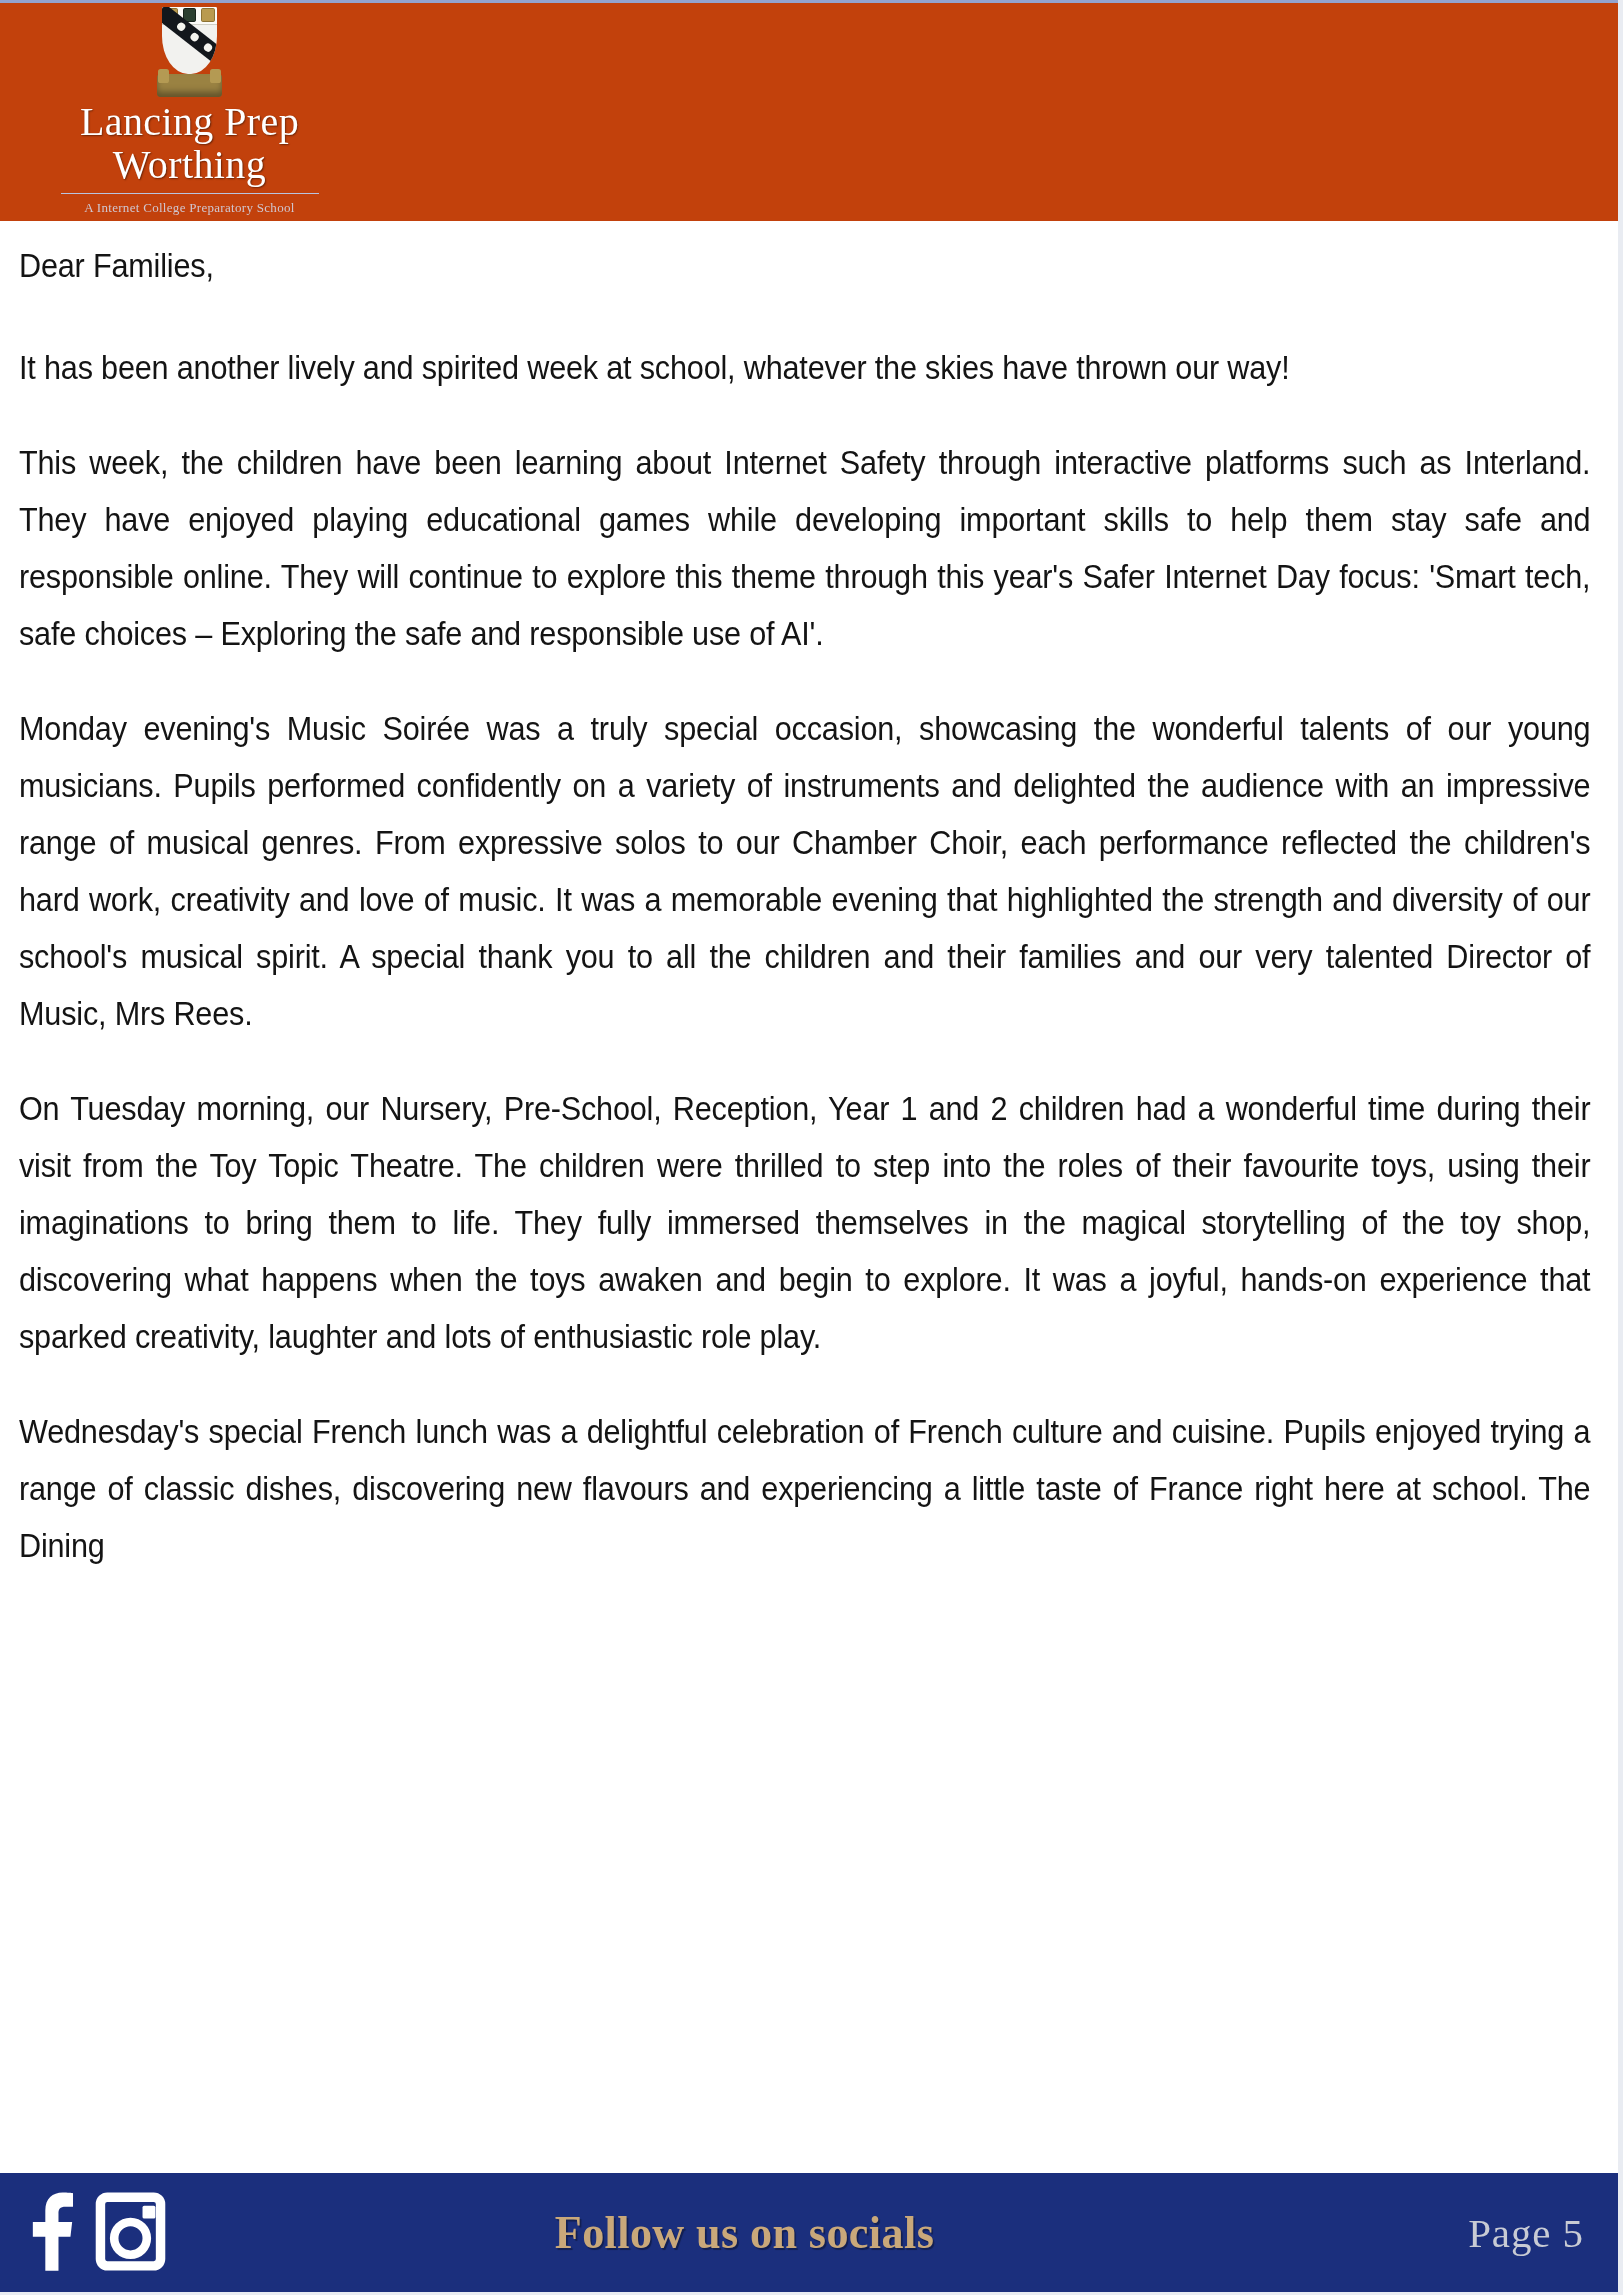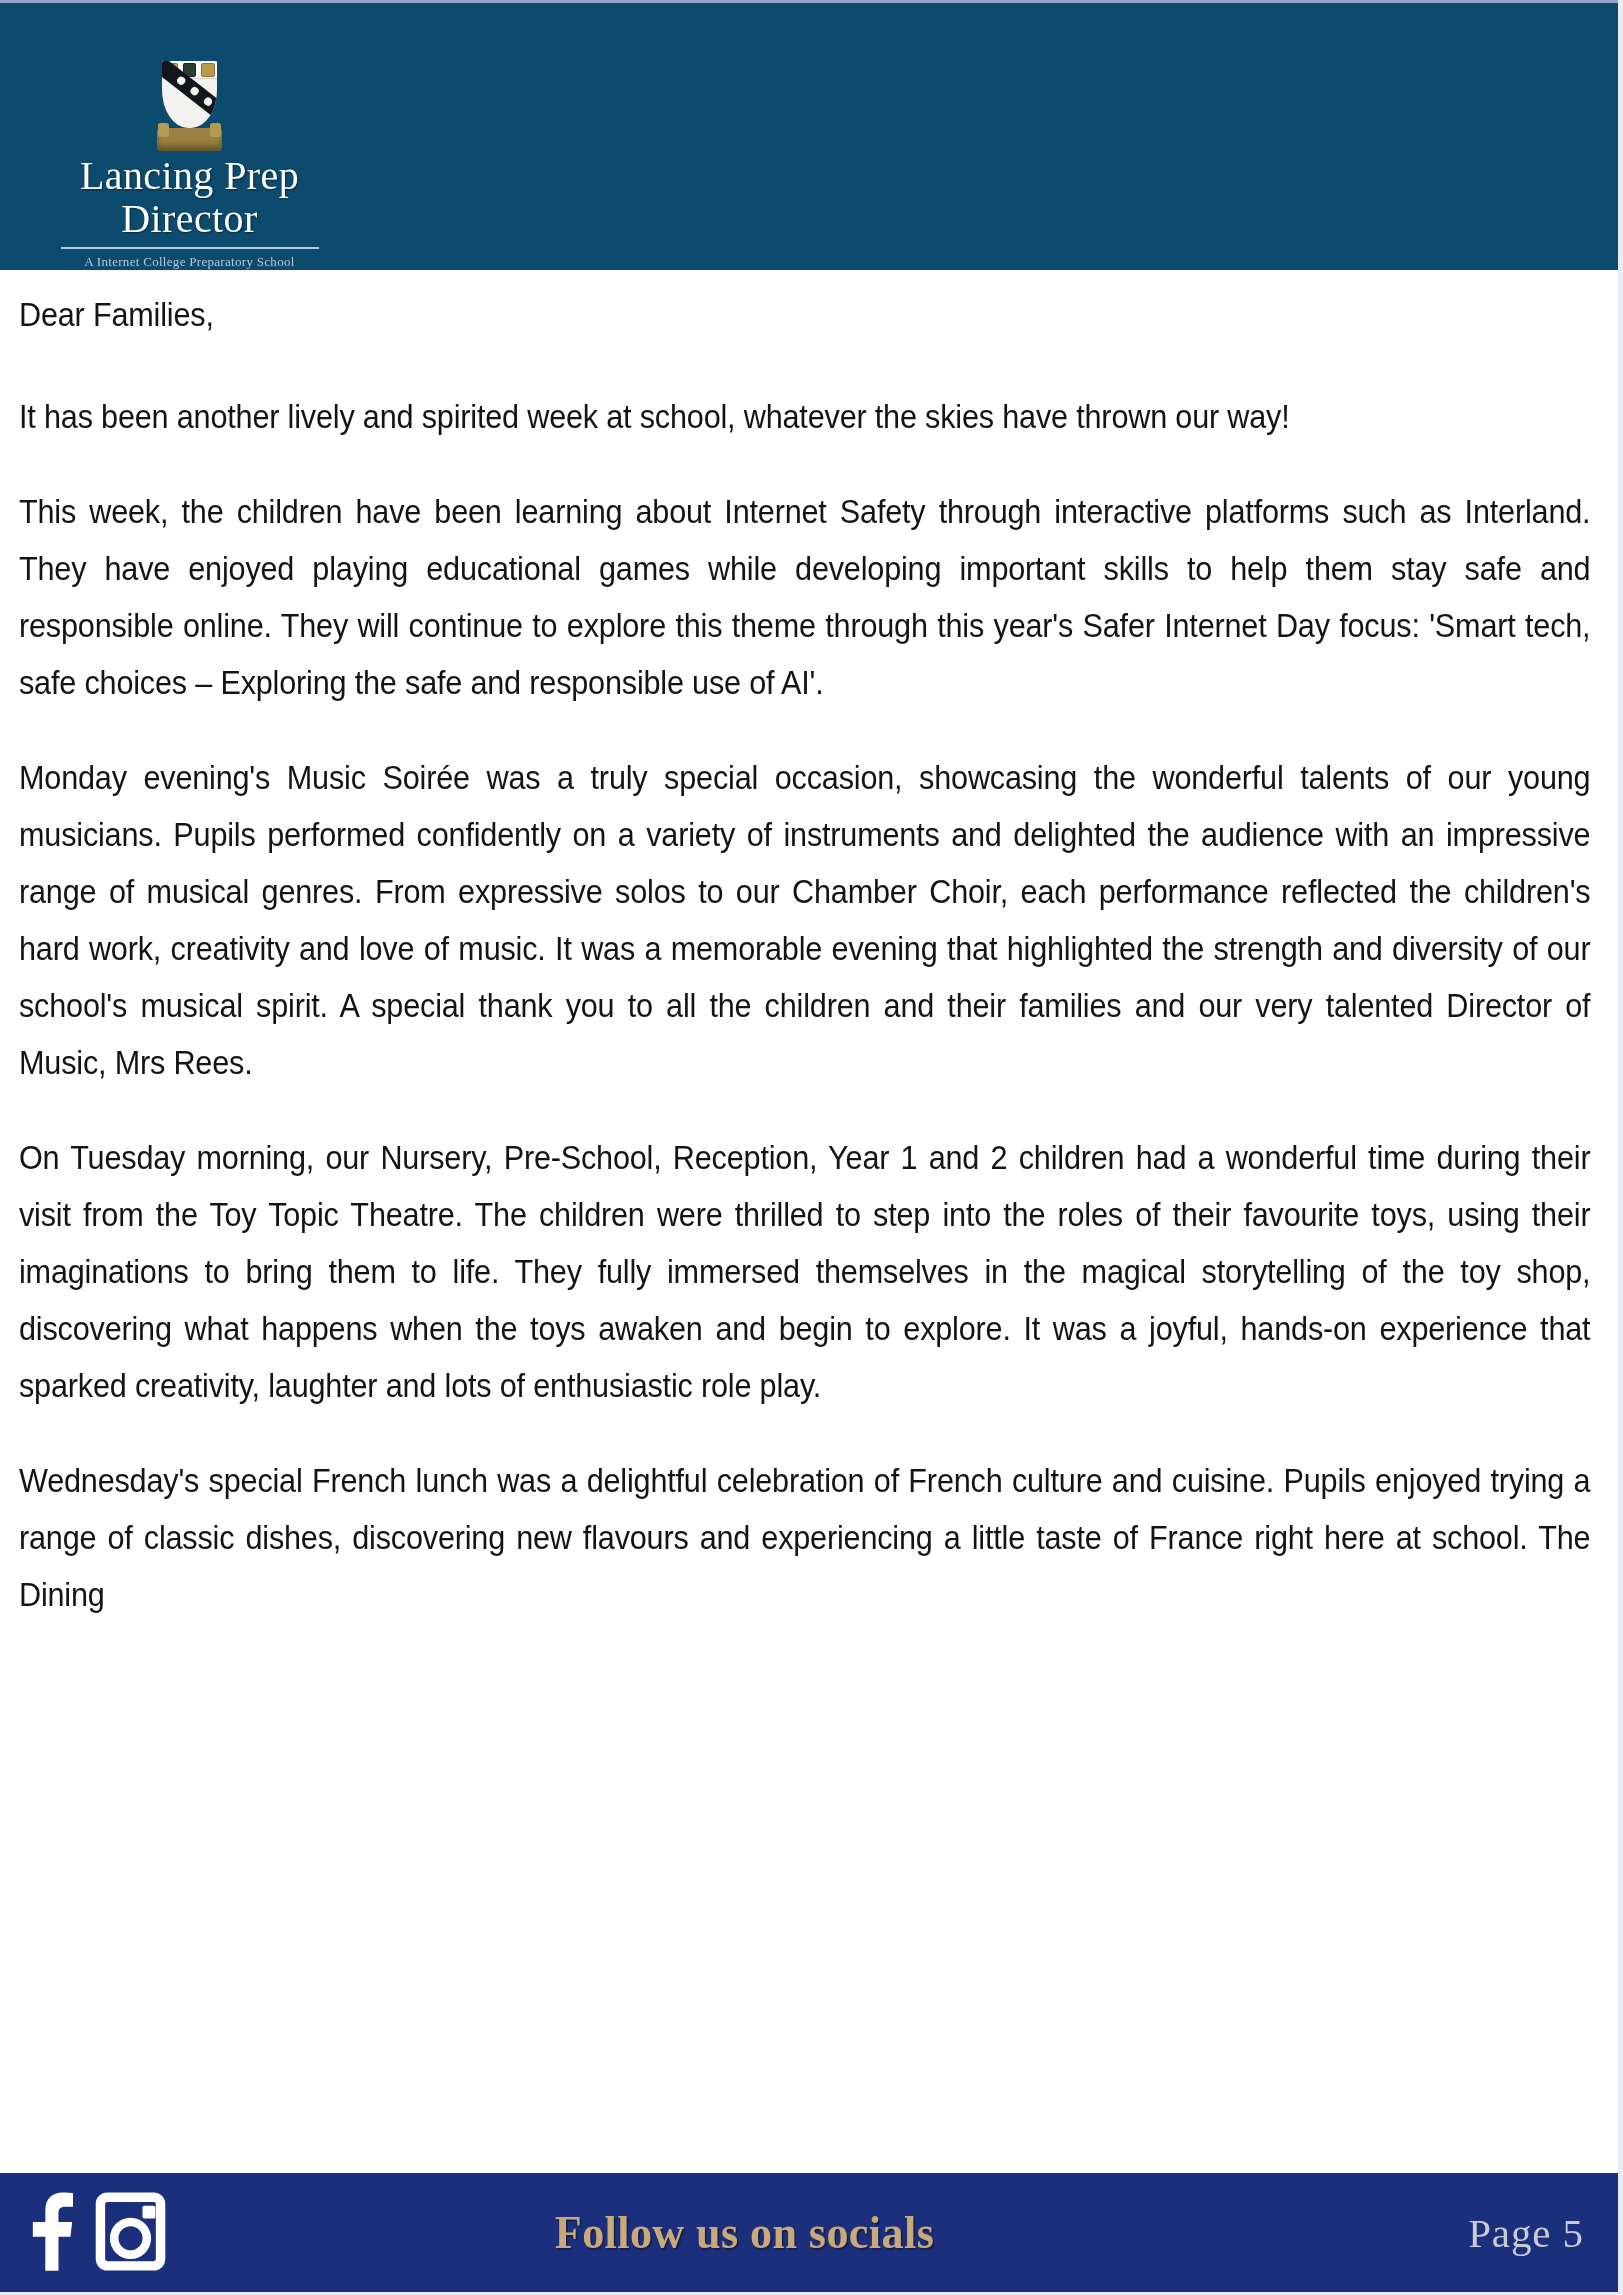--- a/index.html
+++ b/index.html
@@ -23,24 +23,24 @@
     box-sizing: border-box;
     border-right: 5.2px solid #e9ecf2;
     border-bottom: 3.4px solid #e9ecf2;
     display: flex;
     flex-direction: column;
   }
 
   
   .masthead {
     position: relative;
-    height: 270px;
-    background: #0c4a6e;
-    display: flex;
-    align-items: flex-end;
+    height: 221px;
+    background: #c2410c;
+    display: flex;
+    align-items: flex-start;
     flex: 0 0 auto;
     overflow: hidden;
   }
   .masthead::before {
     content: "";
     position: absolute;
     left: 0; right: 0; top: 0;
     height: 3.4px;
     background: #93a4cf;
   }
@@ -297,21 +297,21 @@
           <div class="crest-bend">
             <span class="pip p1"></span>
             <span class="pip p2"></span>
             <span class="pip p3"></span>
           </div>
         </div>
         <div class="crest-scroll"></div>
       </div>
 
       <div class="logo-name">Lancing Prep</div>
-      <div class="logo-name">Director</div>
+      <div class="logo-name">Worthing</div>
 
       <div class="logo-rule"></div>
 
       <div class="logo-tagline">A Internet College Preparatory School</div>
     </div>
 
 
   </div>
 
   <div class="body-area">

